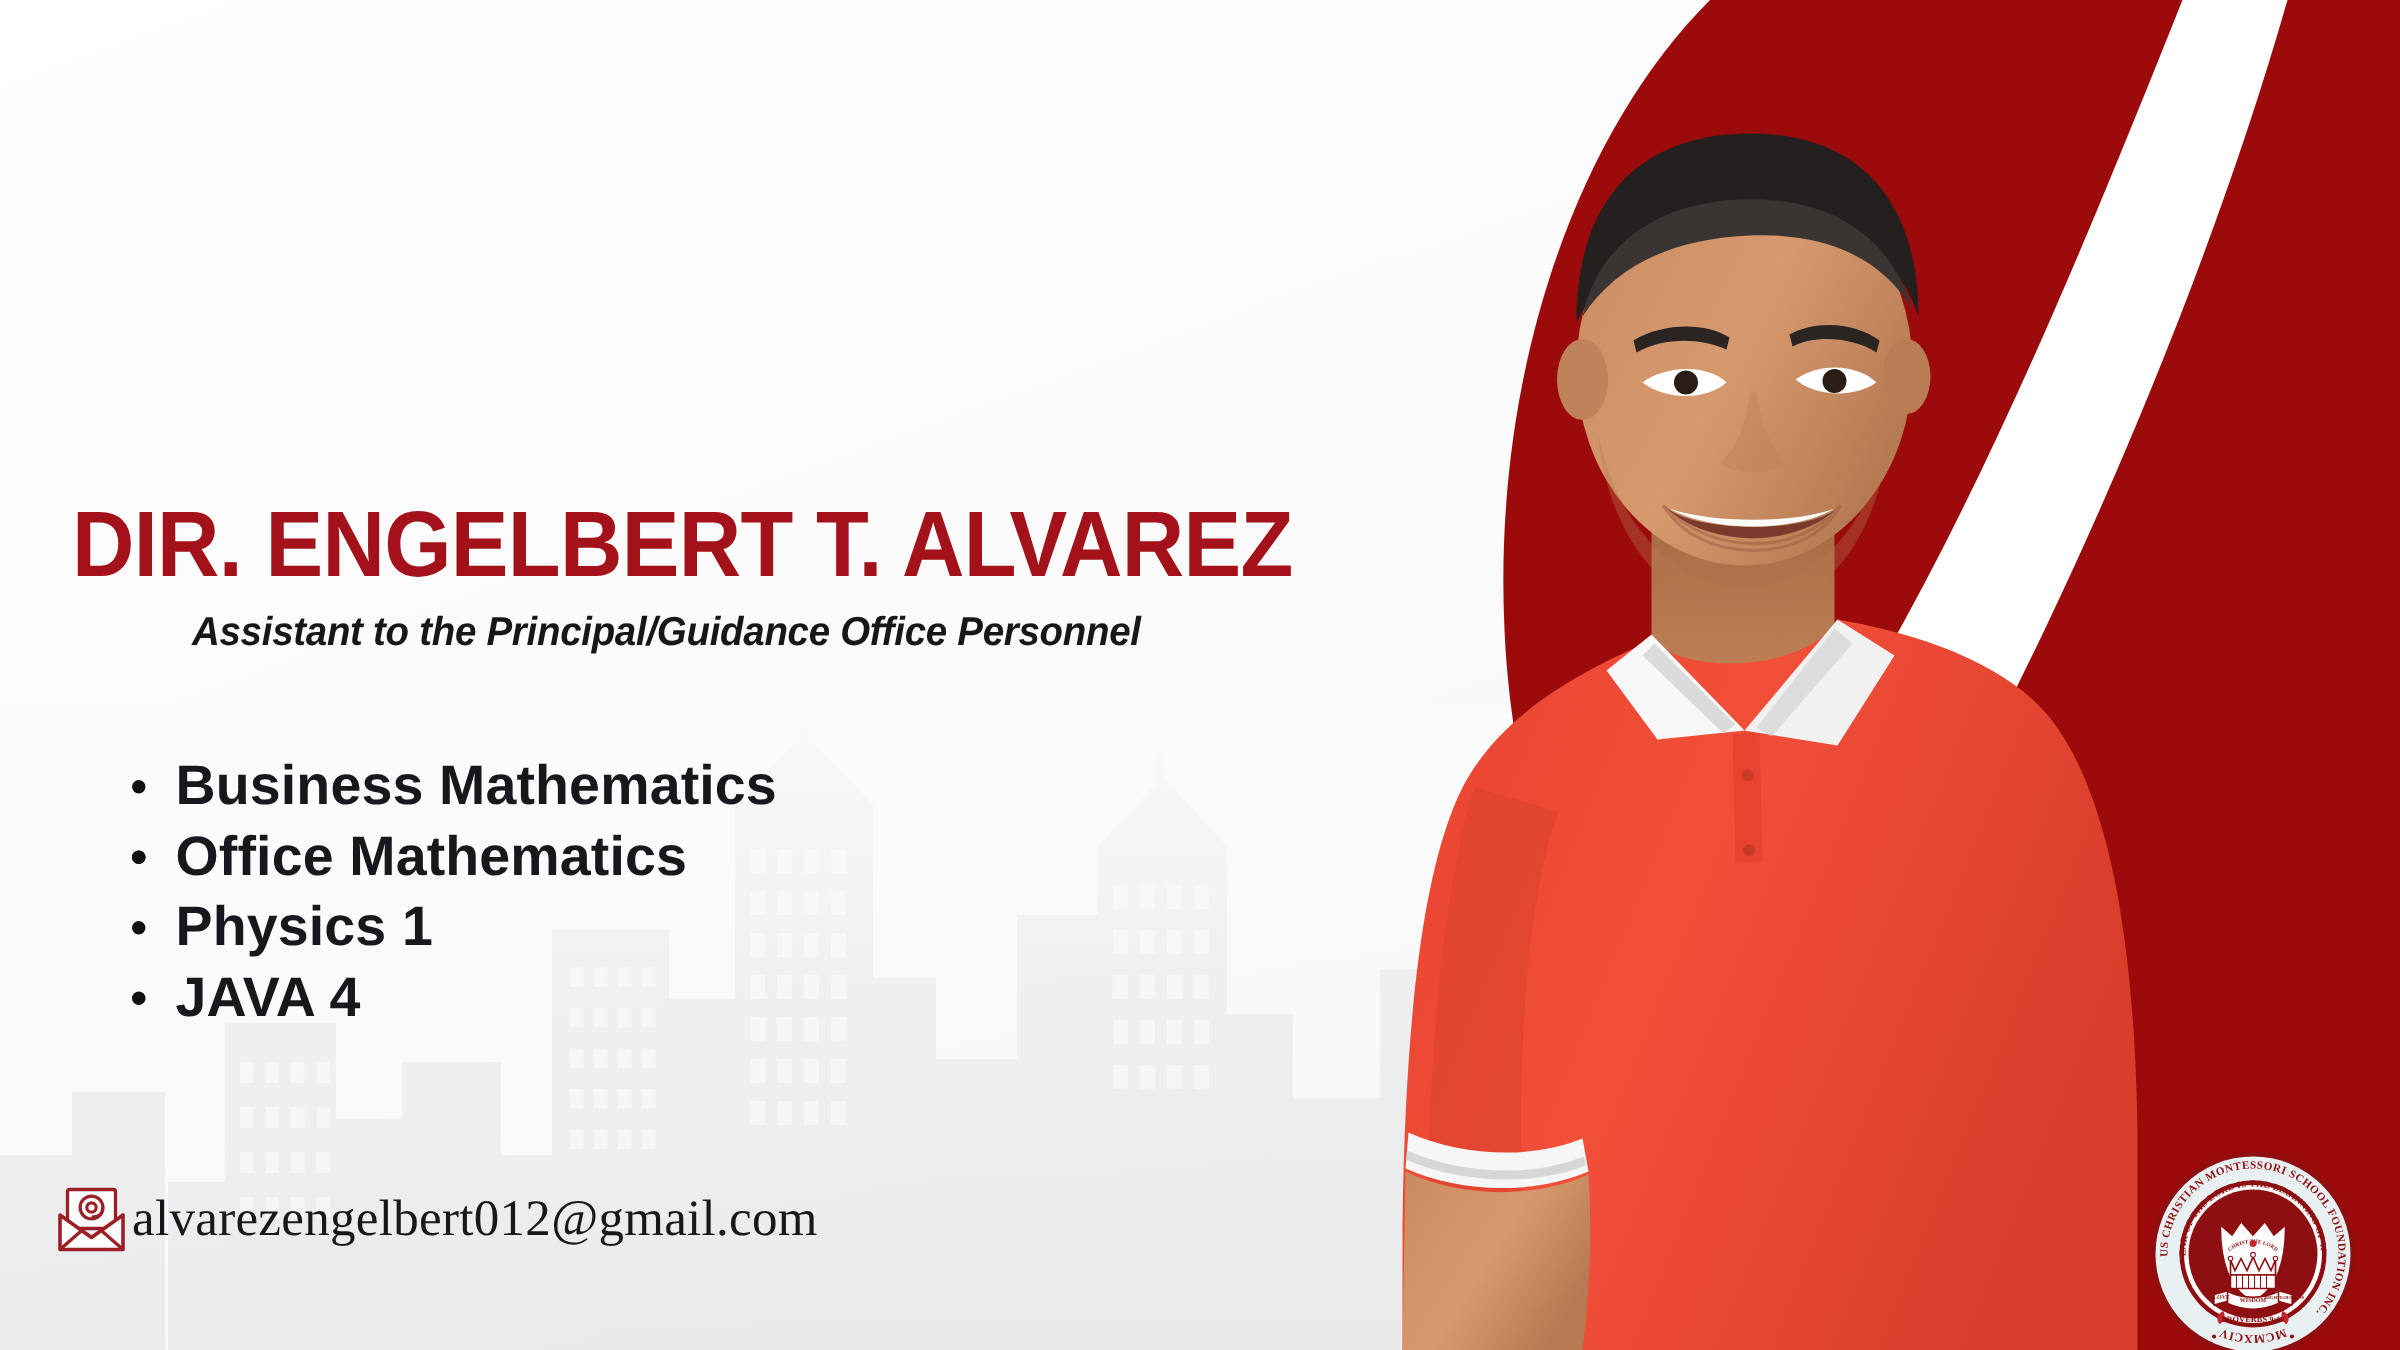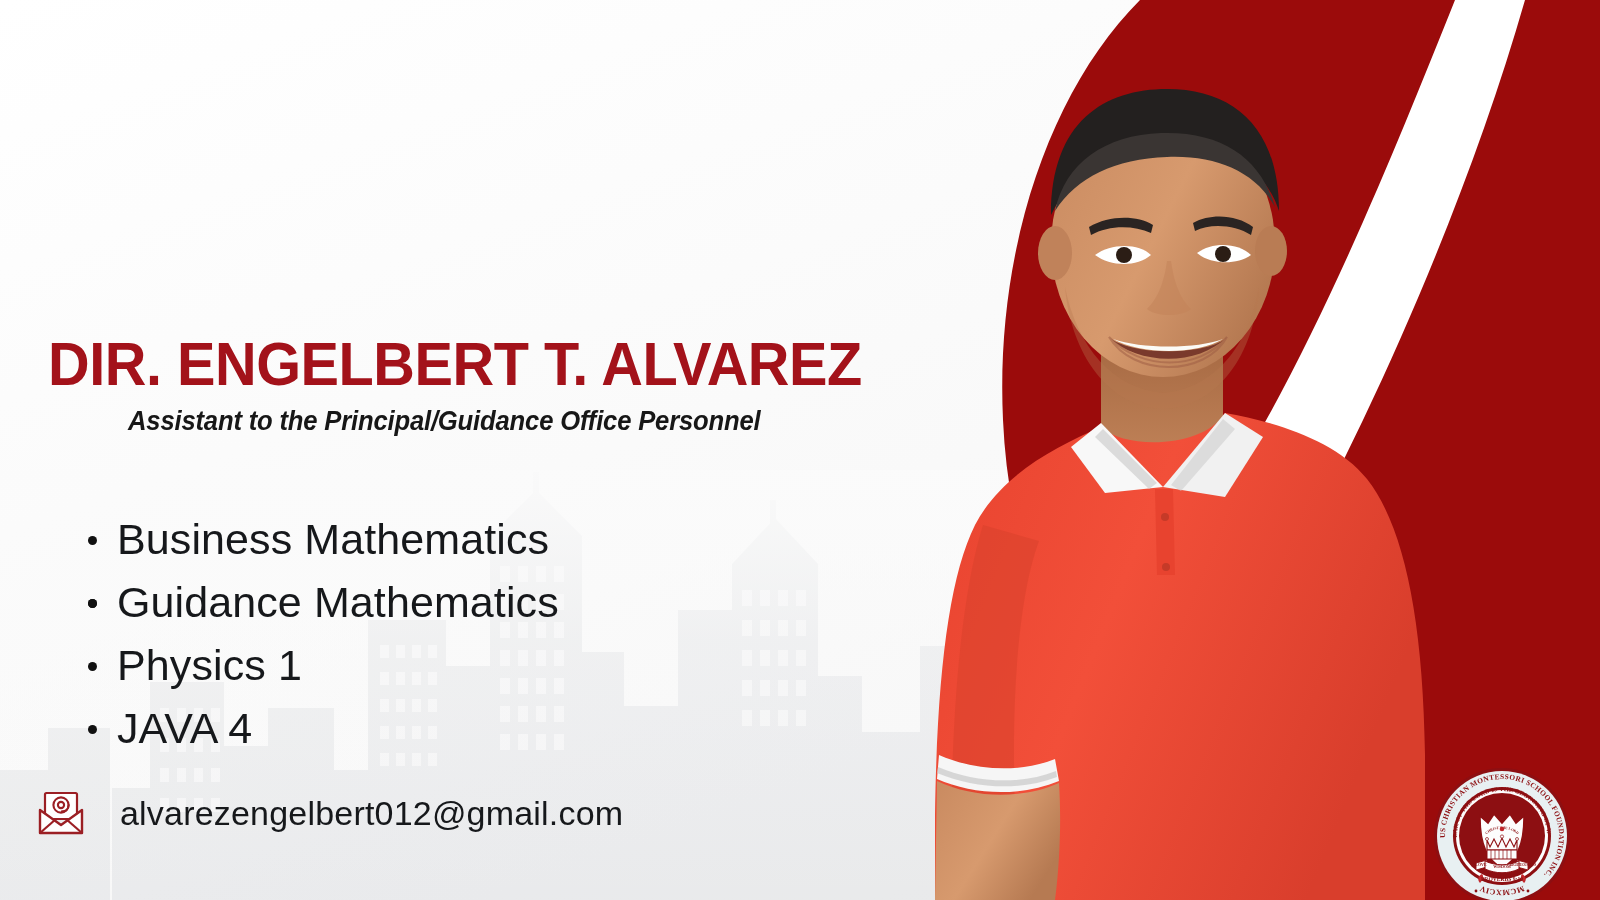--- a/index.html
+++ b/index.html
@@ -39,29 +39,29 @@
     position:absolute;left:128px;top:408px;
     font-size:27px;line-height:1;font-weight:bold;font-style:italic;
     color:#171717;letter-spacing:-.2px;
     transform:scaleX(.95);transform-origin:left top;
     white-space:nowrap;
   }
 
   .subject-list{position:absolute;left:80px;top:500px;margin:0;padding:0;list-style:none;}
   .subject-list li{
     position:relative;padding-left:37px;
-    font-size:43px;line-height:47px;color:#16181b;
-    font-weight:400;letter-spacing:.1px;white-space:nowrap;margin-top:16px;
+    font-size:37px;line-height:47px;color:#16181b;
+    font-weight:700;letter-spacing:.1px;white-space:nowrap;
   }
   .subject-list li .dot{
     position:absolute;left:8px;top:20px;width:9px;height:9px;border-radius:50%;
     background:#111;
   }
 
-  .email-row{position:absolute;left:34px;top:786px;display:flex;align-items:center;gap:32px;}
+  .email-row{position:absolute;left:34px;top:786px;display:flex;align-items:center;gap:0;font-family:Liberation Serif, serif;}
   .env-icon{width:54px;height:54px;flex:0 0 54px;}
   .env-icon svg{display:block;width:100%;height:100%;}
   .email-text{font-size:34px;color:#16181b;letter-spacing:.2px;white-space:nowrap;}
 
   
   .seal{position:absolute;left:1432px;top:766px;width:140px;height:140px;}
   .seal svg{display:block;width:100%;height:100%;}
   .seal-ring-text{font-size:7.4px;font-weight:bold;fill:#8d0f12;letter-spacing:.35px;
     font-family:"Liberation Serif", serif;}
   .seal-inner-text{font-size:6.2px;font-weight:bold;fill:#8d0f12;letter-spacing:.2px;
@@ -303,21 +303,21 @@
     <ul class="subject-list">
       <li>
         <span class="dot"></span>
         <span>Business Mathematics</span>
       </li>
       <li>
         <span class="dot"></span>
       </li>
       <li>
         <span class="dot"></span>
-        <span>Guidance Mathematics</span>
+        <span>Office Mathematics</span>
       </li>
       <li>
         <span class="dot"></span>
         <span>Physics 1</span>
       </li>
       <li>
         <span class="dot"></span>
         <span>JAVA 4</span>
       </li>
     </ul>

